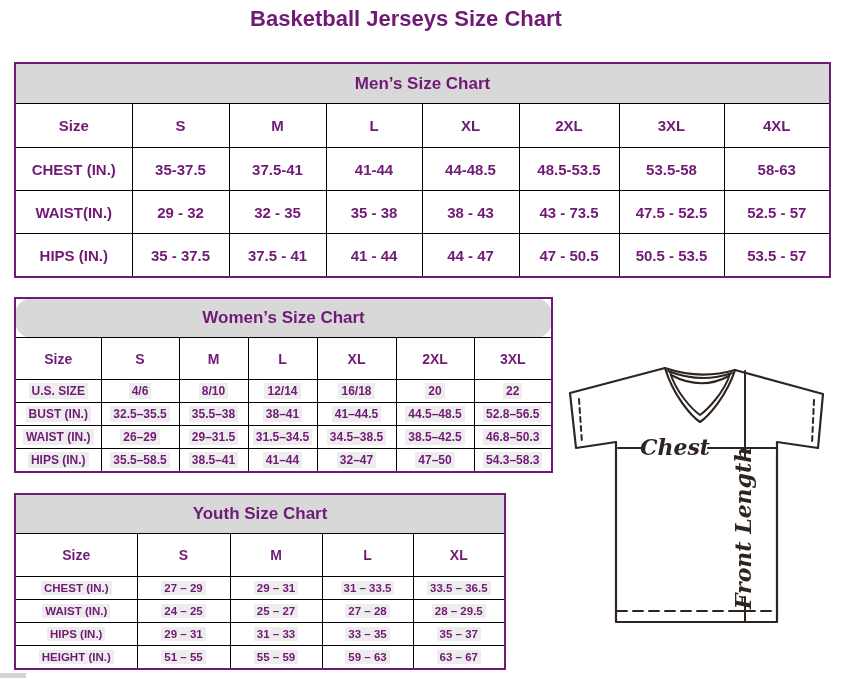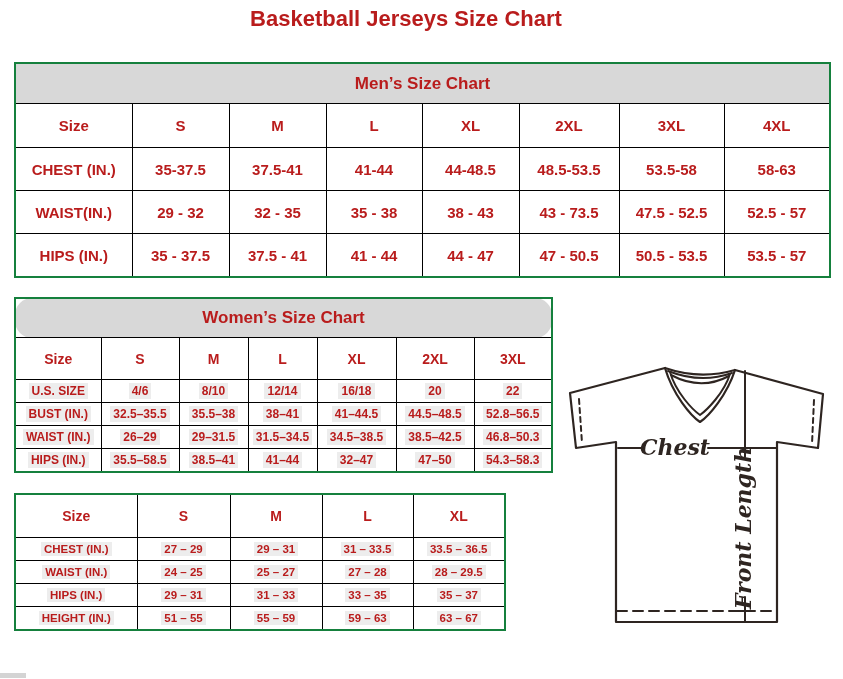--- a/index.html
+++ b/index.html
@@ -1,21 +1,21 @@
 <!DOCTYPE html>
 <html><head>
 <meta charset="utf-8">
 <style>
   html,body{margin:0;padding:0;background:#fff;}
   .page{position:relative;width:843px;height:679px;background:#fff;overflow:hidden;
-        font-family:"Liberation Sans",sans-serif;color:#b91c1c;}
+        font-family:"Liberation Sans",sans-serif;color:#701a75;}
   .title{position:absolute;left:0;top:6px;width:812px;text-align:center;
          font-size:22px;font-weight:bold;}
   table{position:absolute;border-collapse:collapse;table-layout:fixed;background:#fff;}
-  .chart{border:2px solid #15803d;padding-left:16px;}
+  .chart{border:2px solid #701a75;padding-left:16px;}
   th,td{border:1px solid #000;text-align:center;vertical-align:middle;
         font-weight:bold;padding:0;overflow:hidden;white-space:nowrap;}
   .band th{background:#d8d8d8;font-size:17px;}
   #men{left:14px;top:62px;width:815px;}
   #men .band th{height:39px;}
   #men .hdr th{height:43px;font-size:15px;}
   #men td{height:42px;font-size:15px;}
   #women{left:14px;top:297px;width:537px;}
   #women .band th{height:38px;border-radius:17px;}
   #women .hdr th{height:41px;font-size:14px;}
@@ -165,20 +165,23 @@
 
   <table id="youth" class="chart">
     <colgroup>
         <col style="width:122px">
         <col style="width:93px">
         <col style="width:92px">
         <col style="width:91px">
         <col style="width:92px">
       </colgroup>
     <thead>
+      <tr class="band">
+        <th colspan="5">Youth Size Chart</th>
+      </tr>
       <tr class="hdr">
         <th>Size</th>
         <th>S</th>
         <th>M</th>
         <th>L</th>
         <th>XL</th>
       </tr>
     </thead>
     <tbody>
       <tr>

